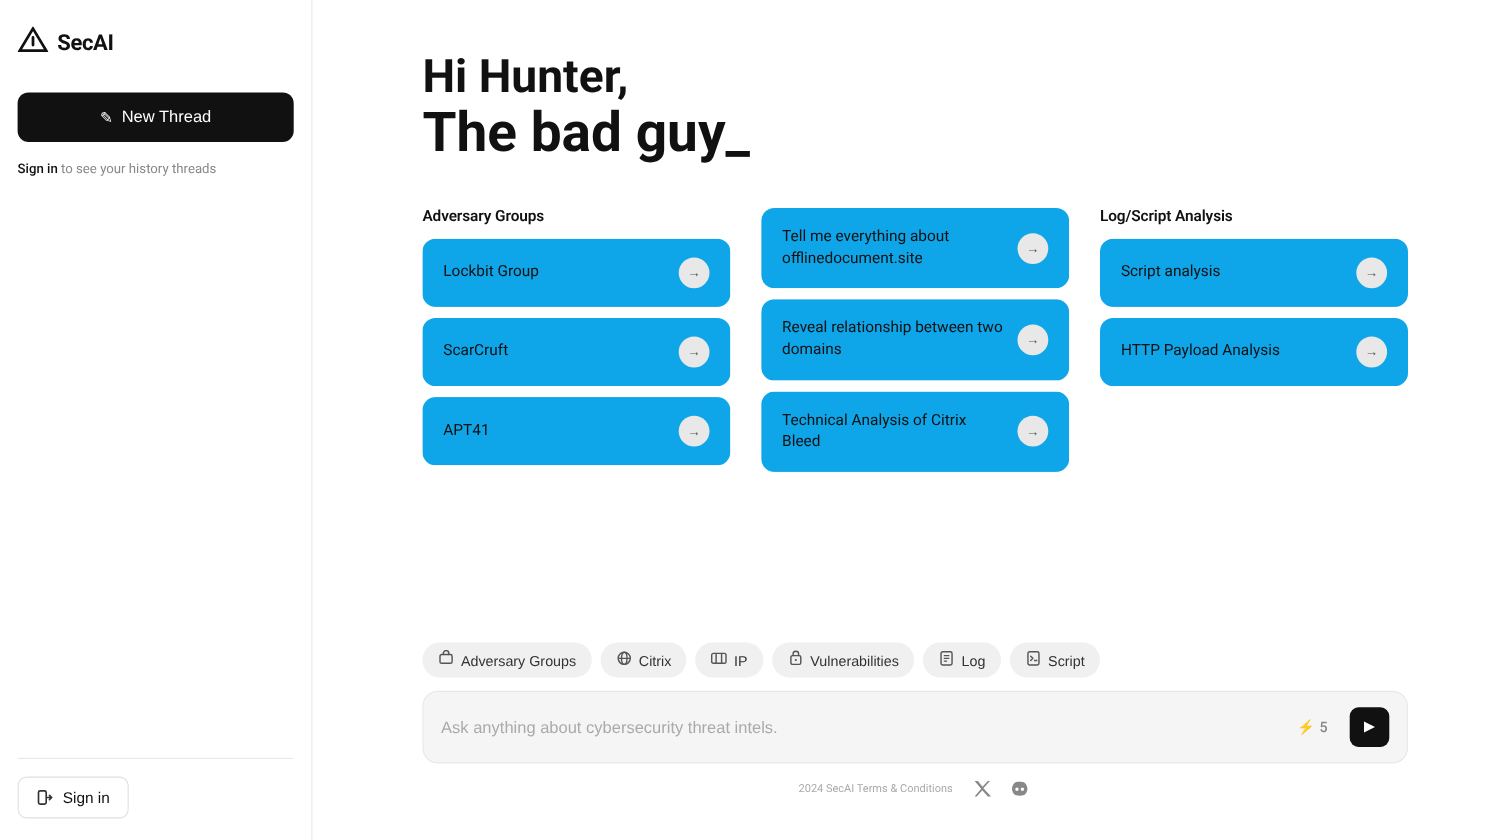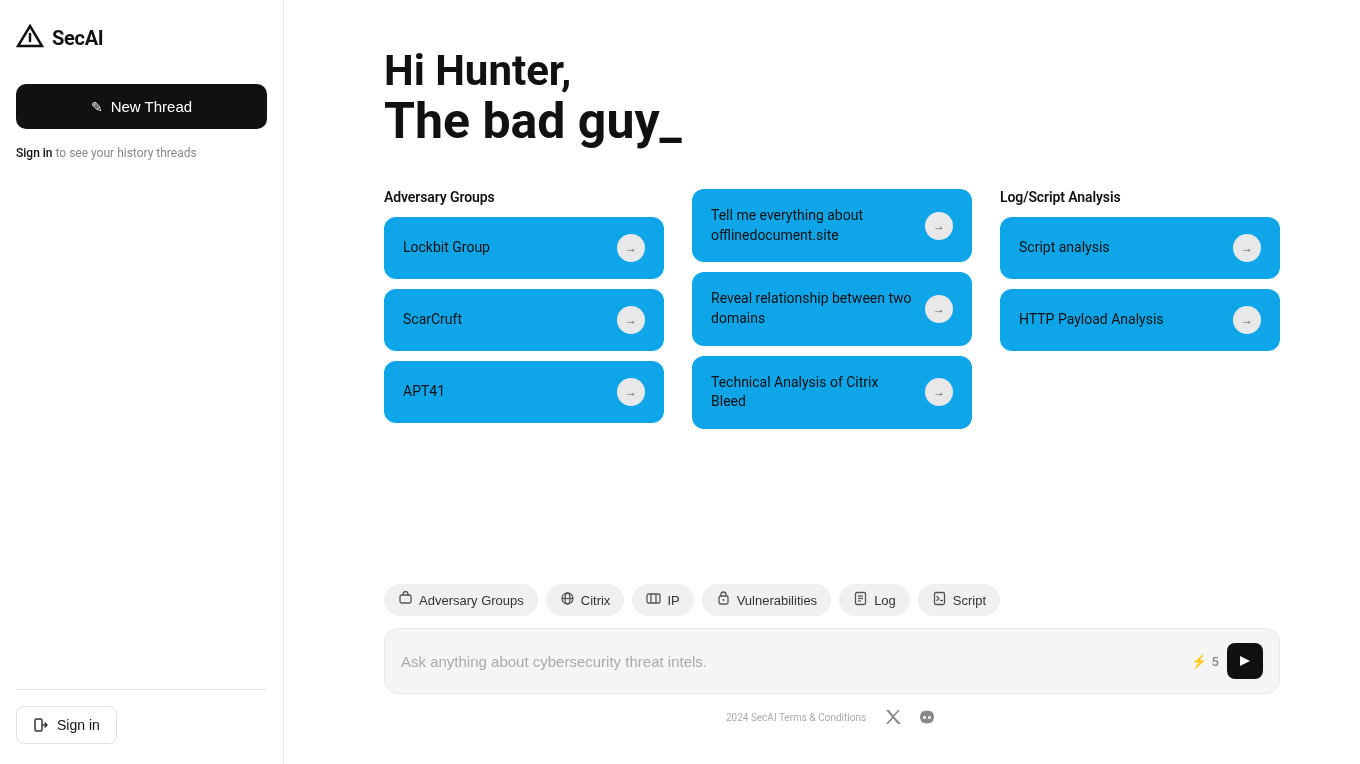--- a/index.html
+++ b/index.html
@@ -214,21 +214,21 @@
       font-size: 14px;
       color: #666666;
     }
 
     .input-row {
       display: flex;
       align-items: center;
       background: #f5f5f5;
       border-radius: 14px;
       padding: 14px 16px;
-      gap: 8px;
+      gap: 20px;
       border: 1px solid #e8e8e8;
     }
 
     .chat-input {
       flex: 1;
       background: transparent;
       border: none;
       outline: none;
       font-size: 15px;
       color: #333333;

